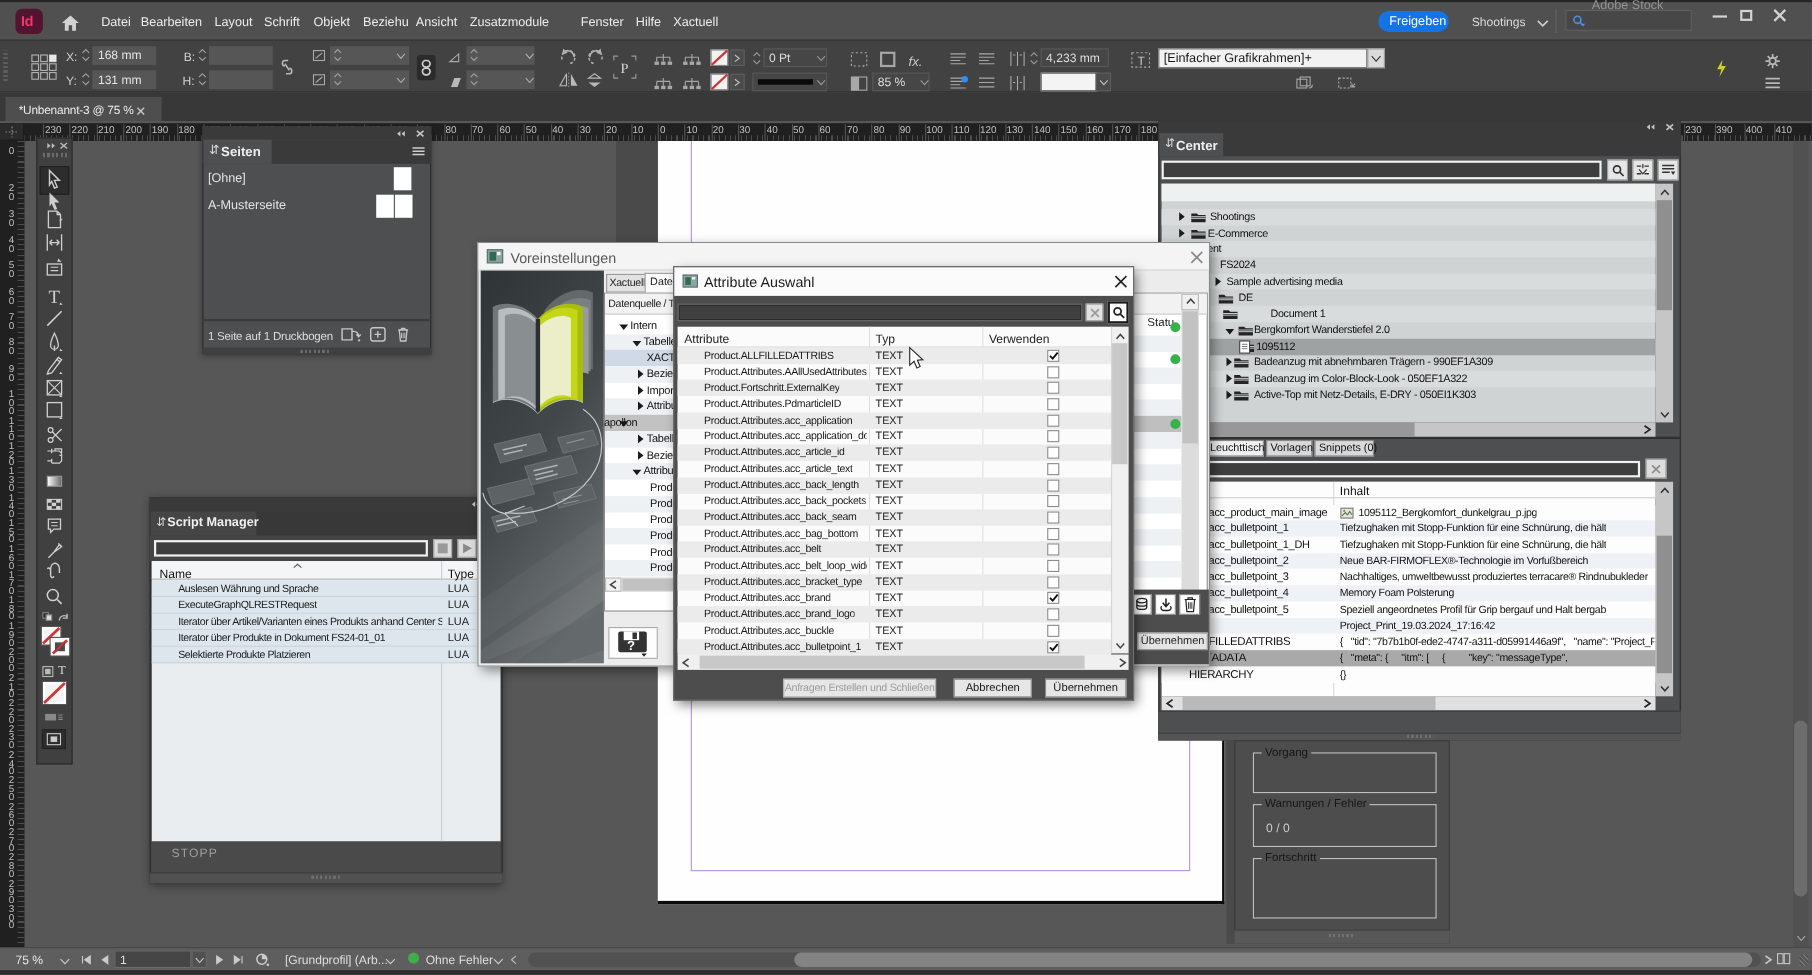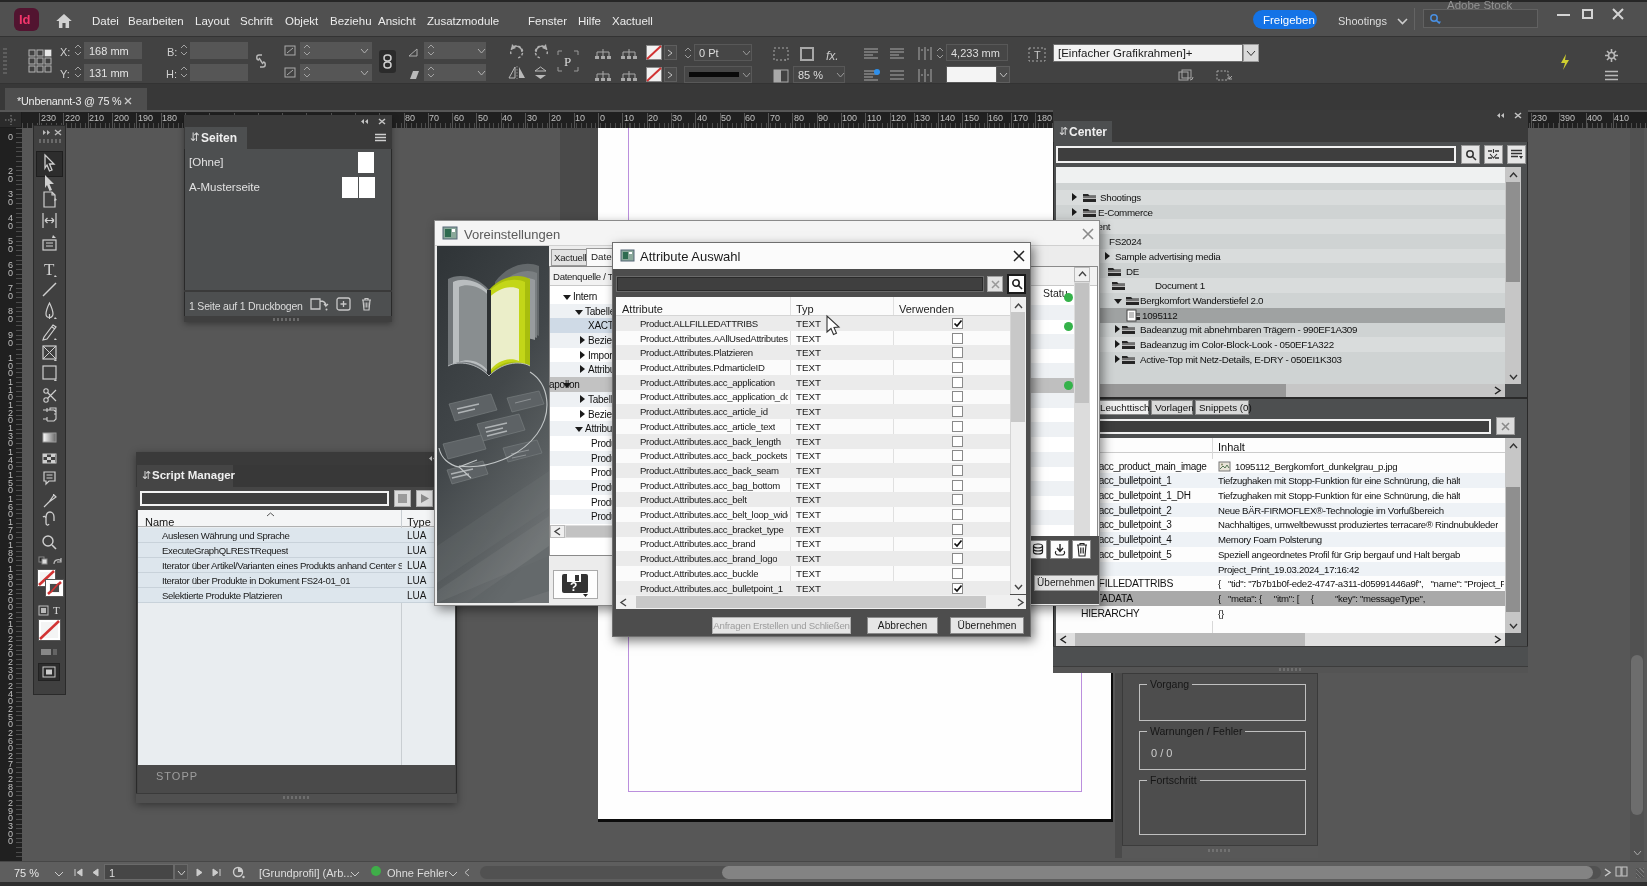--- a/index.html
+++ b/index.html
@@ -1260,21 +1260,21 @@
 <div class="tx" style="left:640px;top:319px;font-size:9.6px;letter-spacing:-0.3px;color:#1a1a1a;max-width:148px;overflow:hidden">Product.ALLFILLEDATTRIBS</div>
 <div class="tx" style="left:796px;top:319px;font-size:9.8px;color:#1a1a1a">TEXT</div>
 <div class="a" style="left:952px;top:318px;width:11px;height:11px;background:#fff;border:1px solid #8a8a8a"></div>
 <svg style="left:953px;top:319px" width="10" height="9">
     <path d="M1.5 4.5 L4 7 L8.5 1.5" stroke="#111" stroke-width="1.7" fill="none"></path>
   </svg>
 <div class="tx" style="left:640px;top:334px;font-size:9.6px;letter-spacing:-0.3px;color:#1a1a1a;max-width:148px;overflow:hidden">Product.Attributes.AAllUsedAttributesByI</div>
 <div class="tx" style="left:796px;top:334px;font-size:9.8px;color:#1a1a1a">TEXT</div>
 <div class="a" style="left:952px;top:333px;width:11px;height:11px;background:#fff;border:1px solid #8a8a8a"></div>
 <div class="a" style="left:616px;top:345px;width:394px;height:14.7px;background:#ebebeb"></div>
-<div class="tx" style="left:640px;top:348px;font-size:9.6px;letter-spacing:-0.3px;color:#1a1a1a;max-width:148px;overflow:hidden">Product.Attributes.Platzieren</div>
+<div class="tx" style="left:640px;top:348px;font-size:9.6px;letter-spacing:-0.3px;color:#1a1a1a;max-width:148px;overflow:hidden">Product.Fortschritt.ExternalKey</div>
 <div class="tx" style="left:796px;top:348px;font-size:9.8px;color:#1a1a1a">TEXT</div>
 <div class="a" style="left:952px;top:347px;width:11px;height:11px;background:#fff;border:1px solid #8a8a8a"></div>
 <div class="tx" style="left:640px;top:363px;font-size:9.6px;letter-spacing:-0.3px;color:#1a1a1a;max-width:148px;overflow:hidden">Product.Attributes.PdmarticleID</div>
 <div class="tx" style="left:796px;top:363px;font-size:9.8px;color:#1a1a1a">TEXT</div>
 <div class="a" style="left:952px;top:362px;width:11px;height:11px;background:#fff;border:1px solid #8a8a8a"></div>
 <div class="a" style="left:616px;top:375px;width:394px;height:14.7px;background:#ebebeb"></div>
 <div class="tx" style="left:640px;top:378px;font-size:9.6px;letter-spacing:-0.3px;color:#1a1a1a;max-width:148px;overflow:hidden">Product.Attributes.acc_application</div>
 <div class="tx" style="left:796px;top:378px;font-size:9.8px;color:#1a1a1a">TEXT</div>
 <div class="a" style="left:952px;top:377px;width:11px;height:11px;background:#fff;border:1px solid #8a8a8a"></div>
 <div class="tx" style="left:640px;top:392px;font-size:9.6px;letter-spacing:-0.3px;color:#1a1a1a;max-width:148px;overflow:hidden">Product.Attributes.acc_application_domain</div>

